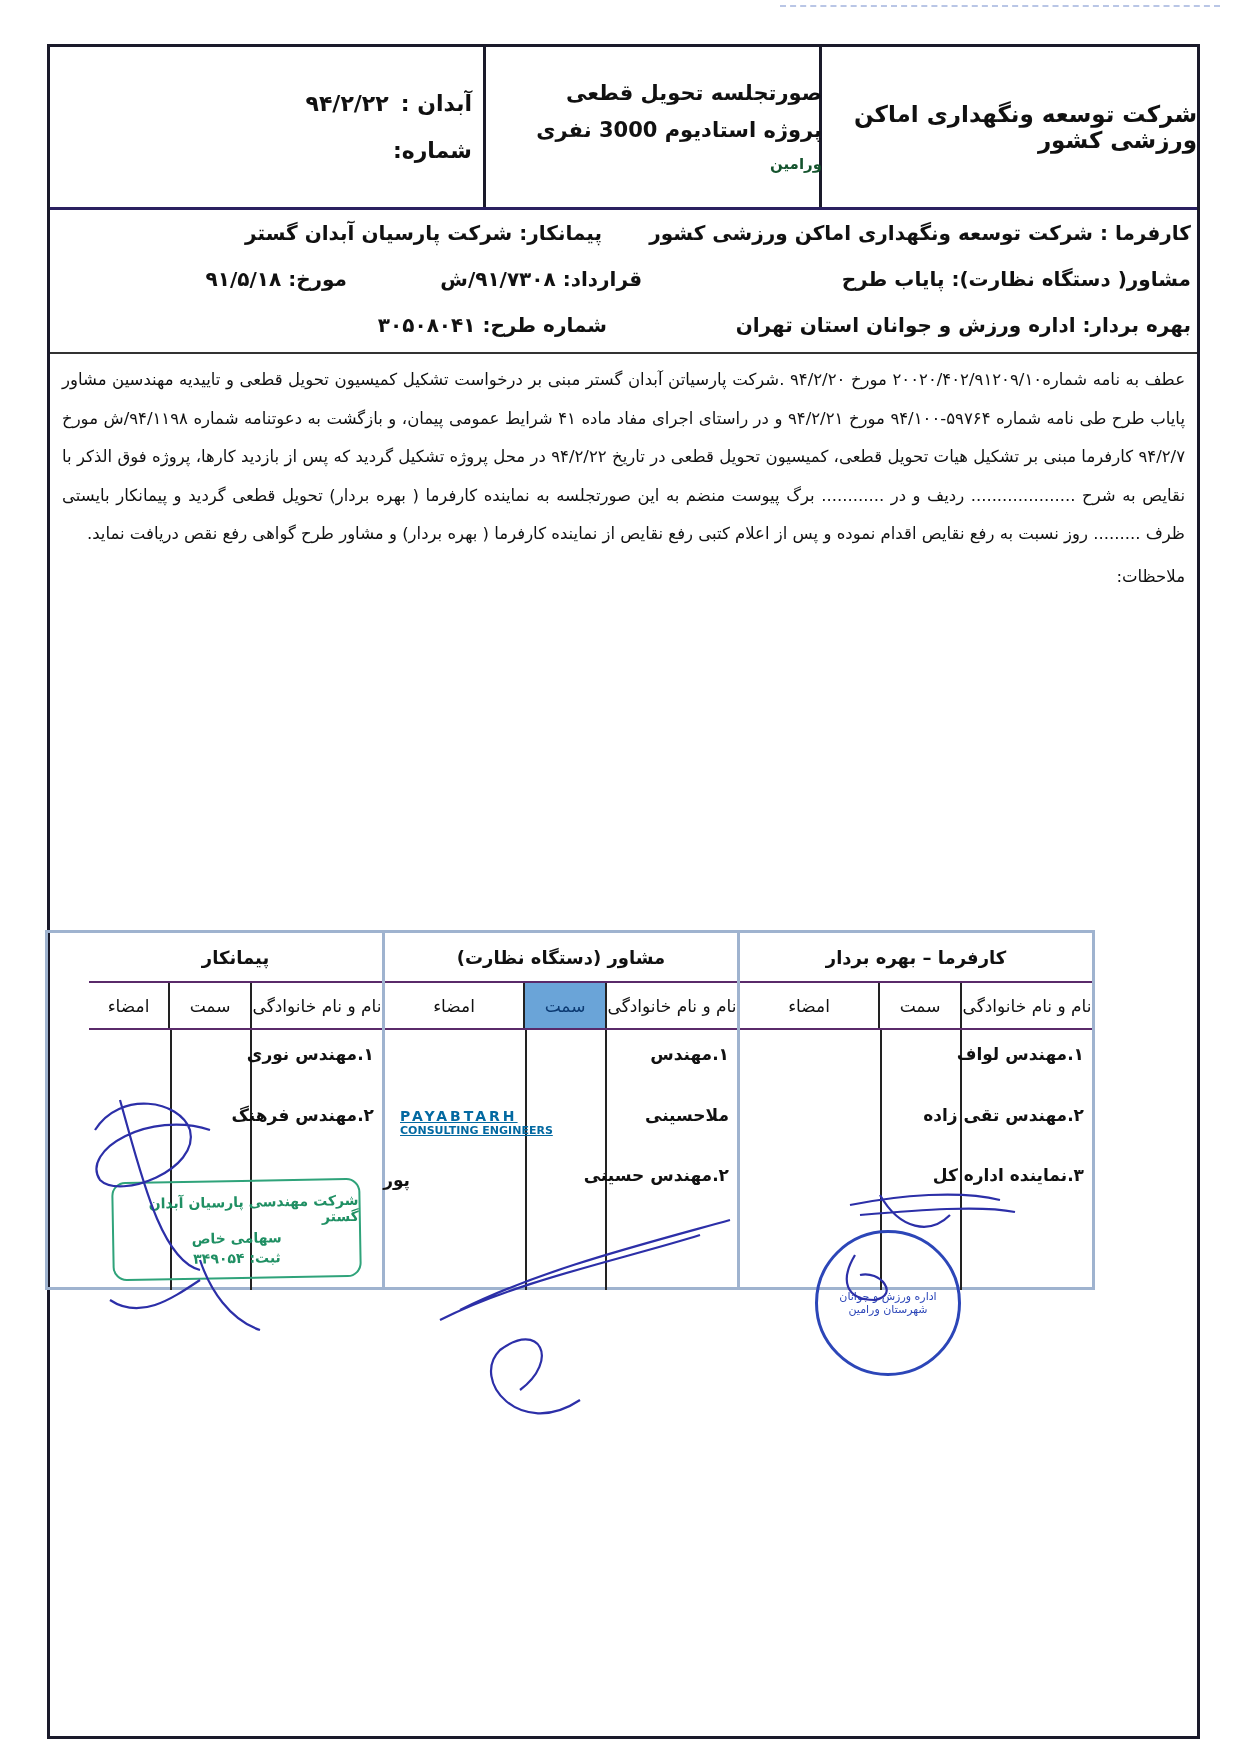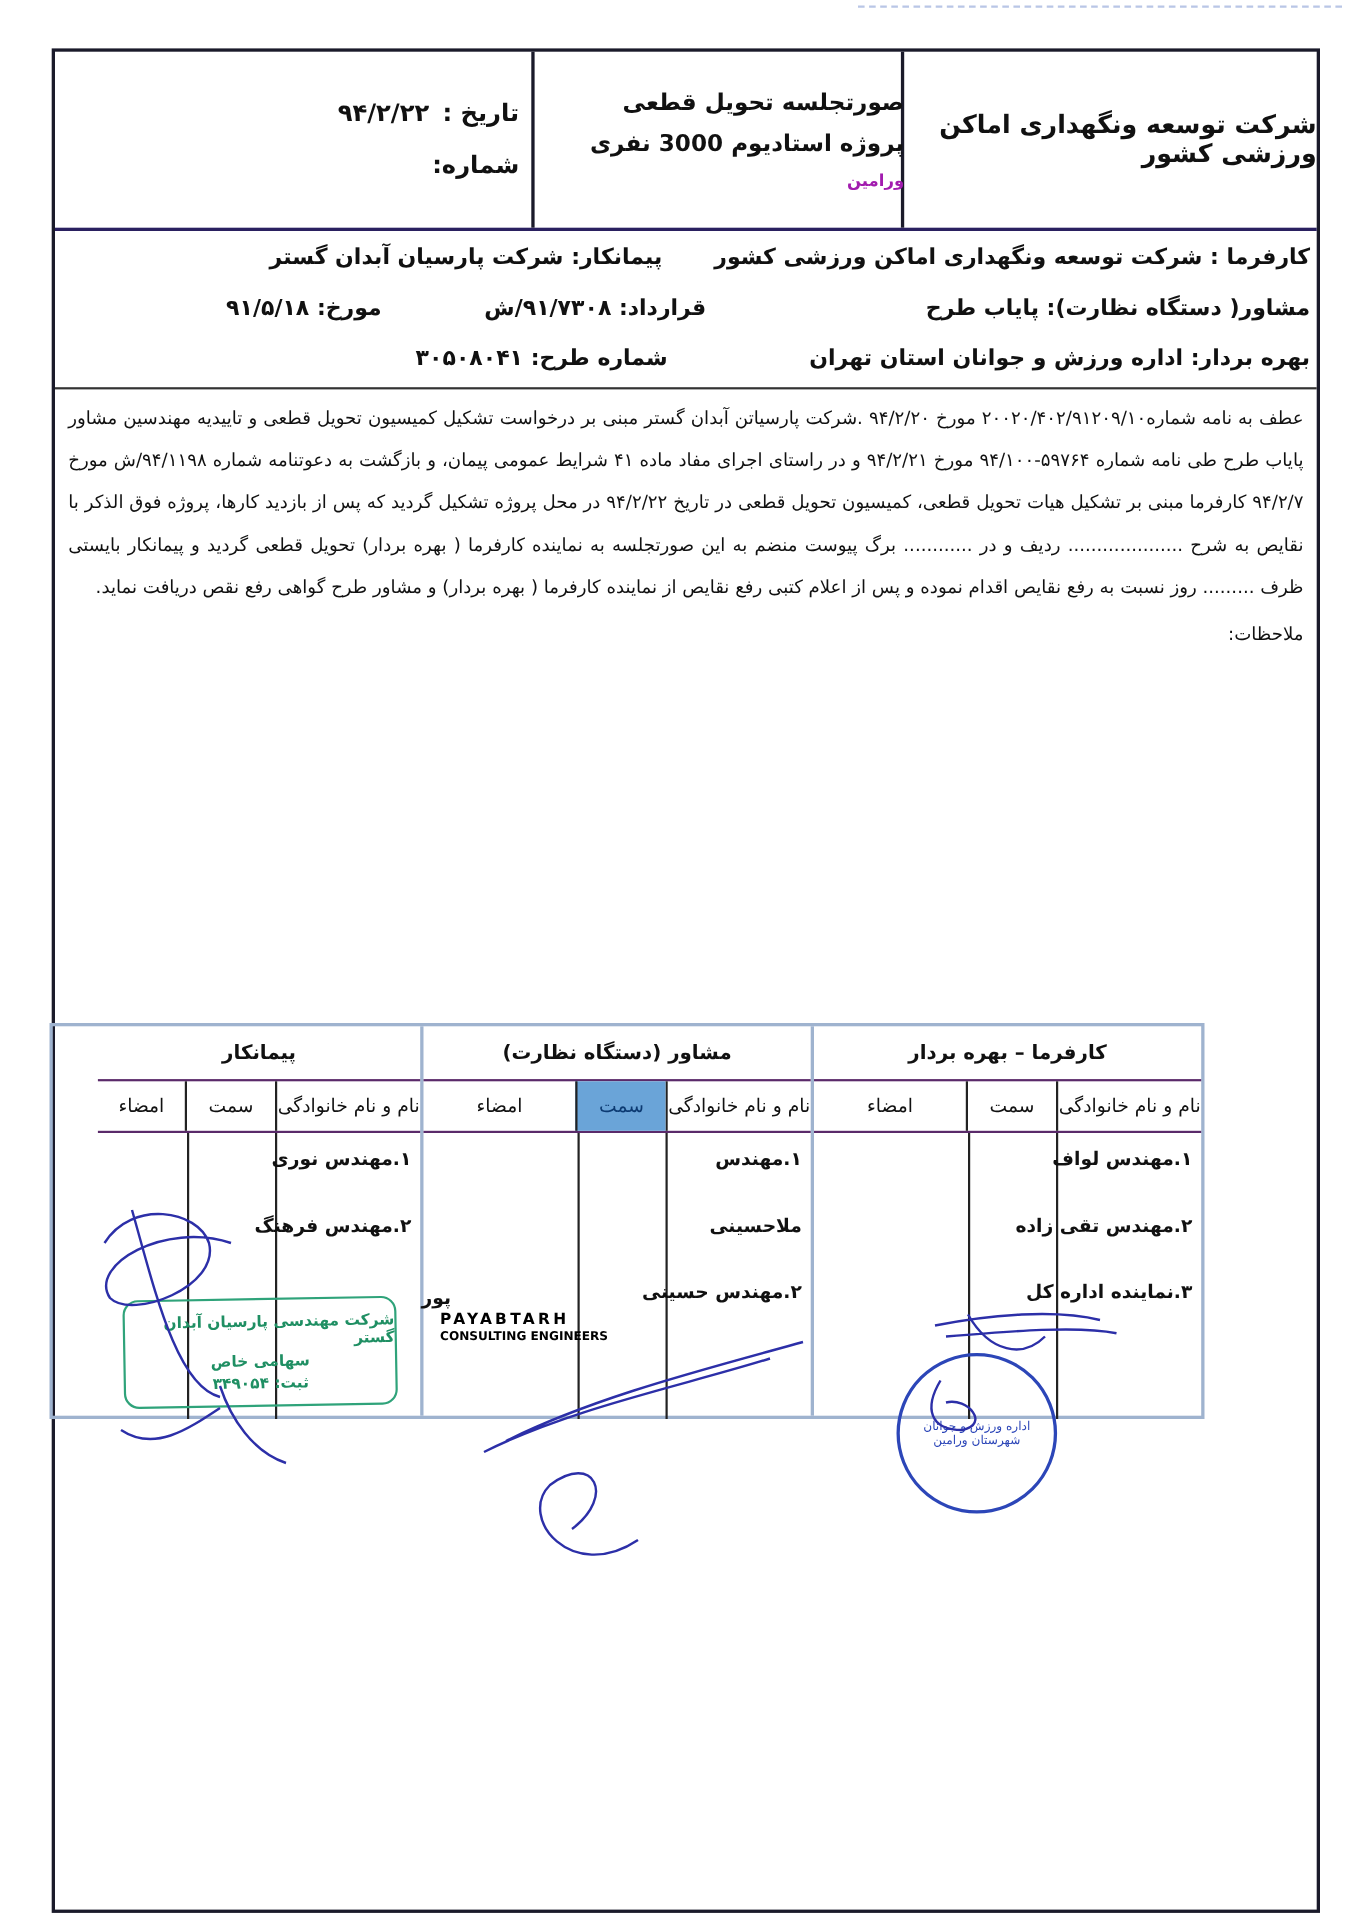--- a/index.html
+++ b/index.html
@@ -6,21 +6,21 @@
   body{width:1240px;height:1753px;position:relative;overflow:hidden;font-family:"DejaVu Sans",sans-serif;color:#111;}
   .page{position:absolute;left:47px;top:44px;width:1153px;height:1695px;border:3px solid #1a1a2a;box-sizing:border-box;}
   .top-dash{position:absolute;left:780px;top:5px;width:440px;height:0;border-top:2px dashed #b9c6e6;}
   
   .hdr{position:absolute;left:0;top:0;right:0;height:160px;border-bottom:3px solid #2a2060;direction:rtl;}
   .hdr-cell{position:absolute;top:0;bottom:0;display:flex;flex-direction:column;justify-content:center;}
   .hdr-company{right:0;width:375px;border-left:3px solid #1a1a2a;align-items:center;}
   .hdr-company span{font-weight:bold;font-size:23px;}
   .hdr-title{right:375px;width:336px;border-left:3px solid #1a1a2a;align-items:flex-start;gap:14px;}
   .hdr-title span{font-weight:bold;font-size:21px;line-height:1.1;}
-  .hdr-title .rev{font-size:15px;color:#a21caf;}
+  .hdr-title .rev{font-size:15px;color:#14532d;}
   .hdr-date{right:711px;left:0;padding-right:14px;gap:22px;align-items:flex-start;}
   .hdr-date .row{display:flex;gap:12px;font-weight:bold;font-size:22px;}
   
   .info{position:absolute;left:0;right:0;top:163px;height:142px;direction:rtl;border-bottom:2px solid #333;}
   .info-row{position:absolute;right:0;left:0;height:45px;display:flex;align-items:center;font-weight:bold;font-size:20px;}
   .info-row .col-r{position:absolute;right:6px;}
   .info-row .col-m{position:absolute;right:530px;}
   .info-row .col-l{position:absolute;right:880px;}
   
   .body{position:absolute;right:8px;left:8px;top:310px;direction:rtl;text-align:justify;font-size:16.5px;line-height:38.5px;}
@@ -43,21 +43,21 @@
   .c-role{width:80px;}
   .c-sign{flex:1;}
   .rows{position:relative;height:260px;}
   .rows .vline{position:absolute;top:0;bottom:0;width:2px;background:#222;}
   .member{position:absolute;font-weight:bold;font-size:17px;white-space:nowrap;}
   .shaded{background:#6aa4d8 !important;color:#0c3a72;}
   .stamp{position:absolute;left:112px;top:1180px;width:245px;height:95px;border:2px solid #2fa37a;border-radius:14px;color:#1f8f63;direction:rtl;
          display:flex;flex-direction:column;align-items:center;justify-content:center;font-size:14px;font-weight:bold;gap:4px;transform:rotate(-1deg);}
   .stamp2{position:absolute;left:815px;top:1230px;width:140px;height:140px;border:3px solid #2c46b8;border-radius:50%;color:#2c46b8;
           display:flex;align-items:center;justify-content:center;font-size:11px;text-align:center;direction:rtl;}
-  .seal-pay{position:absolute;left:400px;top:1192px;color:#000000;font-weight:bold;font-size:14px;letter-spacing:3px;}
+  .seal-pay{position:absolute;left:400px;top:1108px;color:#0369a1;font-weight:bold;font-size:14px;letter-spacing:3px;text-decoration:underline;}
   .seal-pay small{display:block;font-size:11px;letter-spacing:0;}
   .signature{position:absolute;pointer-events:none;}
 </style>
 </head>
 <body>
 
 <div class="top-dash"></div>
 
 <div class="page">
 
@@ -65,21 +65,21 @@
     <div class="hdr-cell hdr-company">
       <span>شرکت توسعه ونگهداری اماکن ورزشی کشور</span>
     </div>
     <div class="hdr-cell hdr-title">
       <span>صورتجلسه تحویل قطعی</span>
       <span>پروژه استادیوم 3000 نفری</span>
       <span class="rev">ورامین</span>
     </div>
     <div class="hdr-cell hdr-date">
       <div class="row">
-        <span>تاریخ :</span>
+        <span>آبدان :</span>
         <span>۹۴/۲/۲۲</span>
       </div>
       <div class="row">
         <span>شماره:</span>
         <span></span>
       </div>
     </div>
   </div>
 
   <div class="info">

